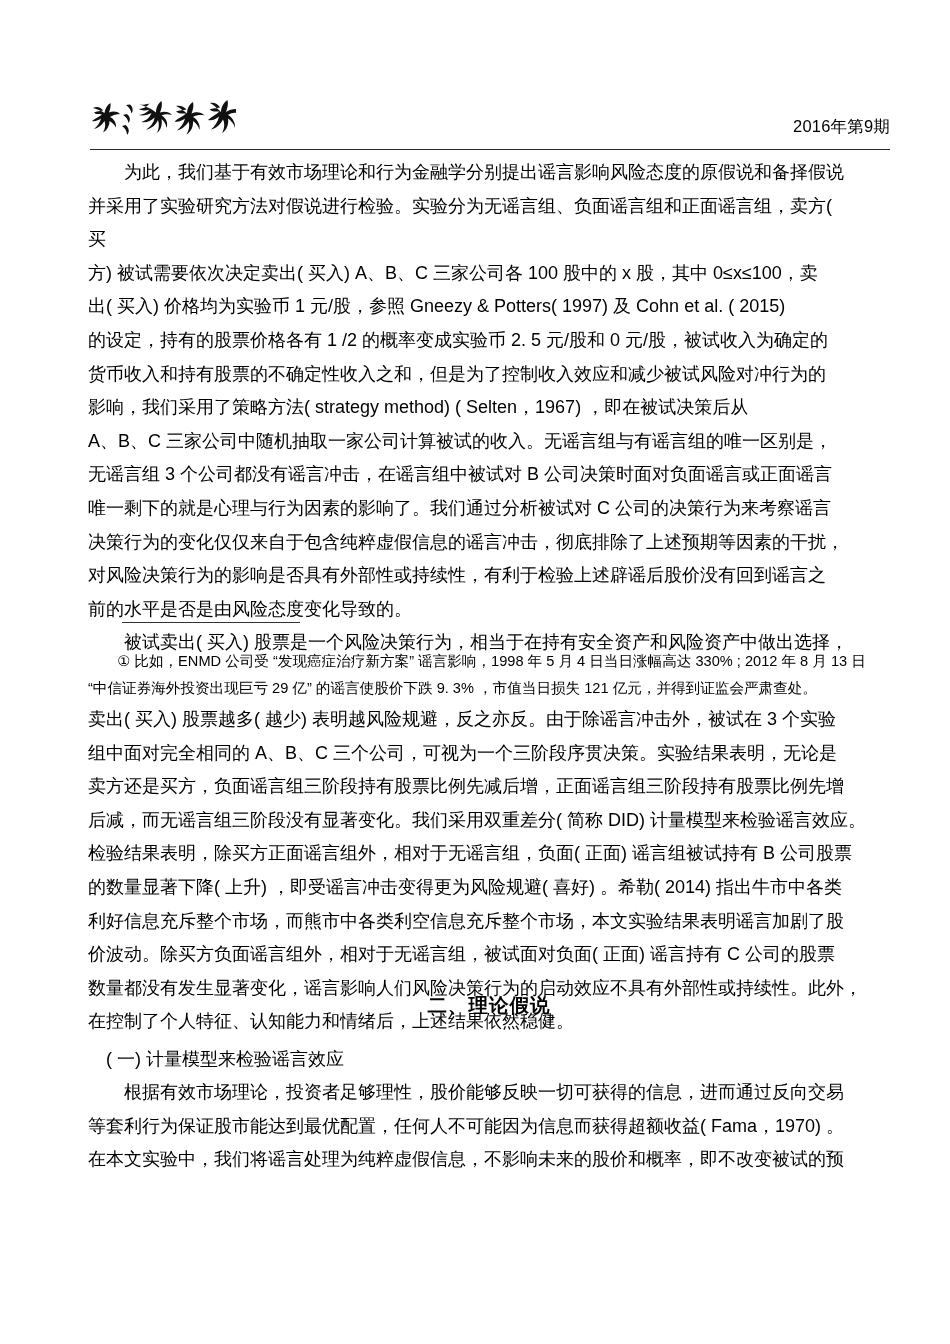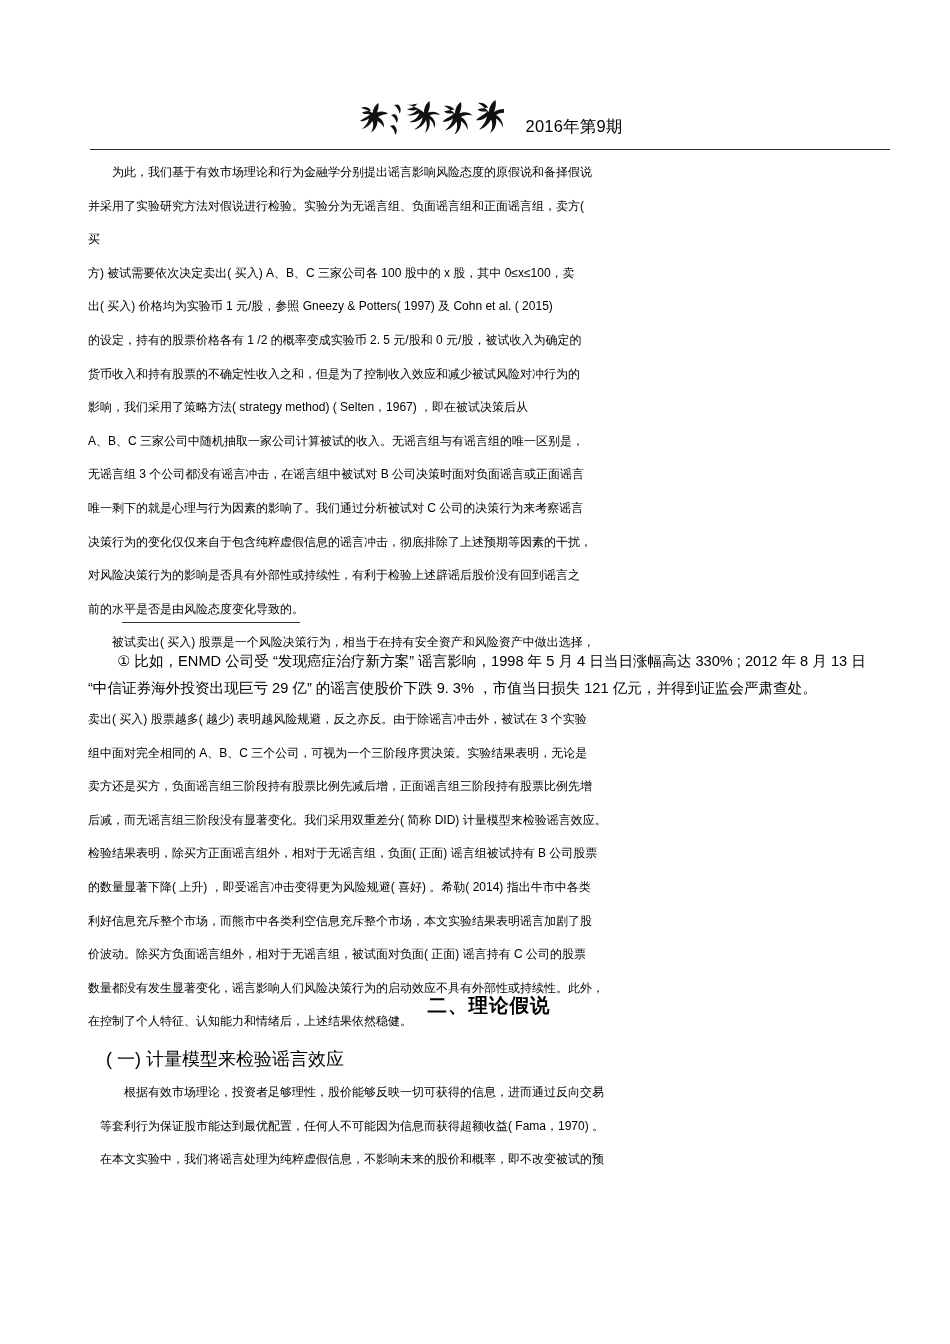--- a/index.html
+++ b/index.html
@@ -29,21 +29,21 @@
   .header-block {
     position: absolute;
     left: 90px;
     top: 88px;
     width: 800px;
     height: 62px;
   }
   .header-inner {
     display: flex;
     align-items: flex-end;
-    justify-content: center;
+    justify-content: space-between;
     height: 50px;
     gap: 22px;
   }
   .journal-logo {
     display: block;
     height: 42px;
     width: 146px;
   }
   .issue-text {
     font-size: 16.5px;
@@ -59,21 +59,21 @@
     width: 800px;
     height: 0;
     border-top: 1.4px solid #2b2b2b;
   }
 
   
   .body-col {
     position: absolute;
     left: 88px;
     width: 802px;
-    font-size: 12px;
+    font-size: 18px;
     line-height: 33.6px;
     text-align: justify;
     text-justify: inter-ideograph;
   }
   .blk-1 { top: 156px; }
 
   .line {
     white-space: pre-wrap;
     word-break: break-all;
   }
@@ -120,21 +120,21 @@
   .subsection {
     position: absolute;
     left: 88px;
     top: 1043px;
     width: 802px;
     font-size: 18px;
     line-height: 33.6px;
     text-indent: 1em;
   }
 
-  .blk-3 { top: 1076px; margin-left: 12px; }
+  .blk-3 { top: 1076px; }
 </style>
 </head>
 <body>
 
 <div class="page">
 
   <div class="header-block">
     <div class="header-inner">
       <svg class="journal-logo" viewBox="0 0 292 84" aria-hidden="true">
         <g fill="#111111">

